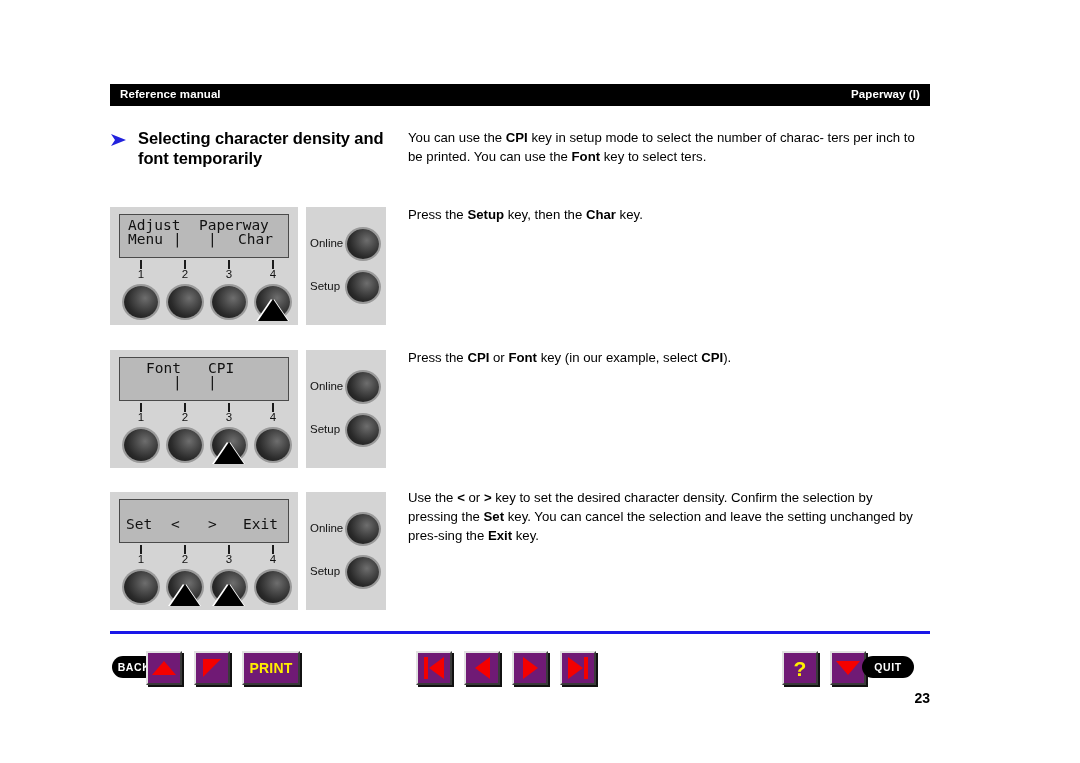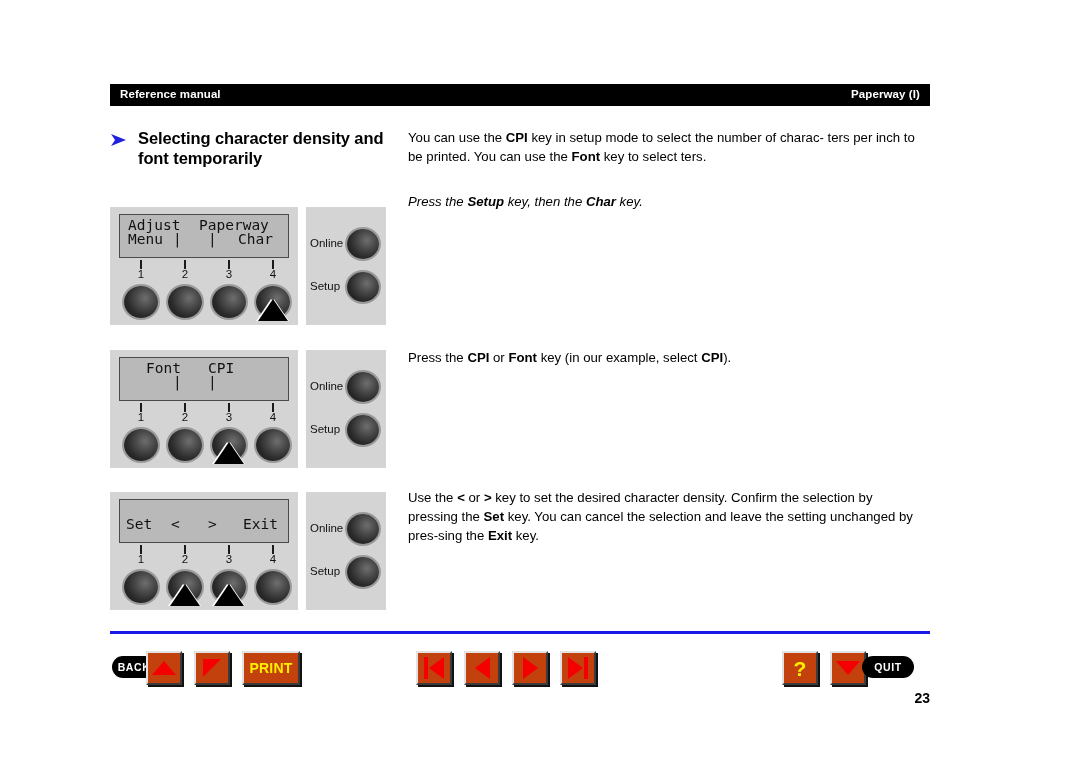--- a/index.html
+++ b/index.html
@@ -65,21 +65,21 @@
   .body-para {
     position: absolute;
     left: 408px;
     width: 516px;
     font-size: 13.2px;
     line-height: 19px;
     color: #000000;
   }
   .body-para b { font-weight: bold; }
   #para-1 { top: 128px; }
-  #para-2 { top: 192px; font-style: italic; }
+  #para-2 { top: 205px; }
   #para-3 { top: 348px; }
   #para-4 { top: 488px; }
 
   
   .panel-group {
     position: absolute;
     left: 110px;
     display: flex;
     gap: 8px;
   }
@@ -196,21 +196,21 @@
     left: 110px;
     top: 648px;
     width: 820px;
     height: 46px;
   }
 
   .navbtn {
     position: absolute;
     width: 36px;
     height: 34px;
-    background: #c2410c;
+    background: #701a75;
     border-top: 2px solid #e2e2e2;
     border-left: 2px solid #e2e2e2;
     border-right: 2px solid #3b3b3b;
     border-bottom: 2px solid #3b3b3b;
     box-shadow: 2px 2px 0 #111111;
     box-sizing: border-box;
     display: flex;
     align-items: center;
     justify-content: center;
   }

